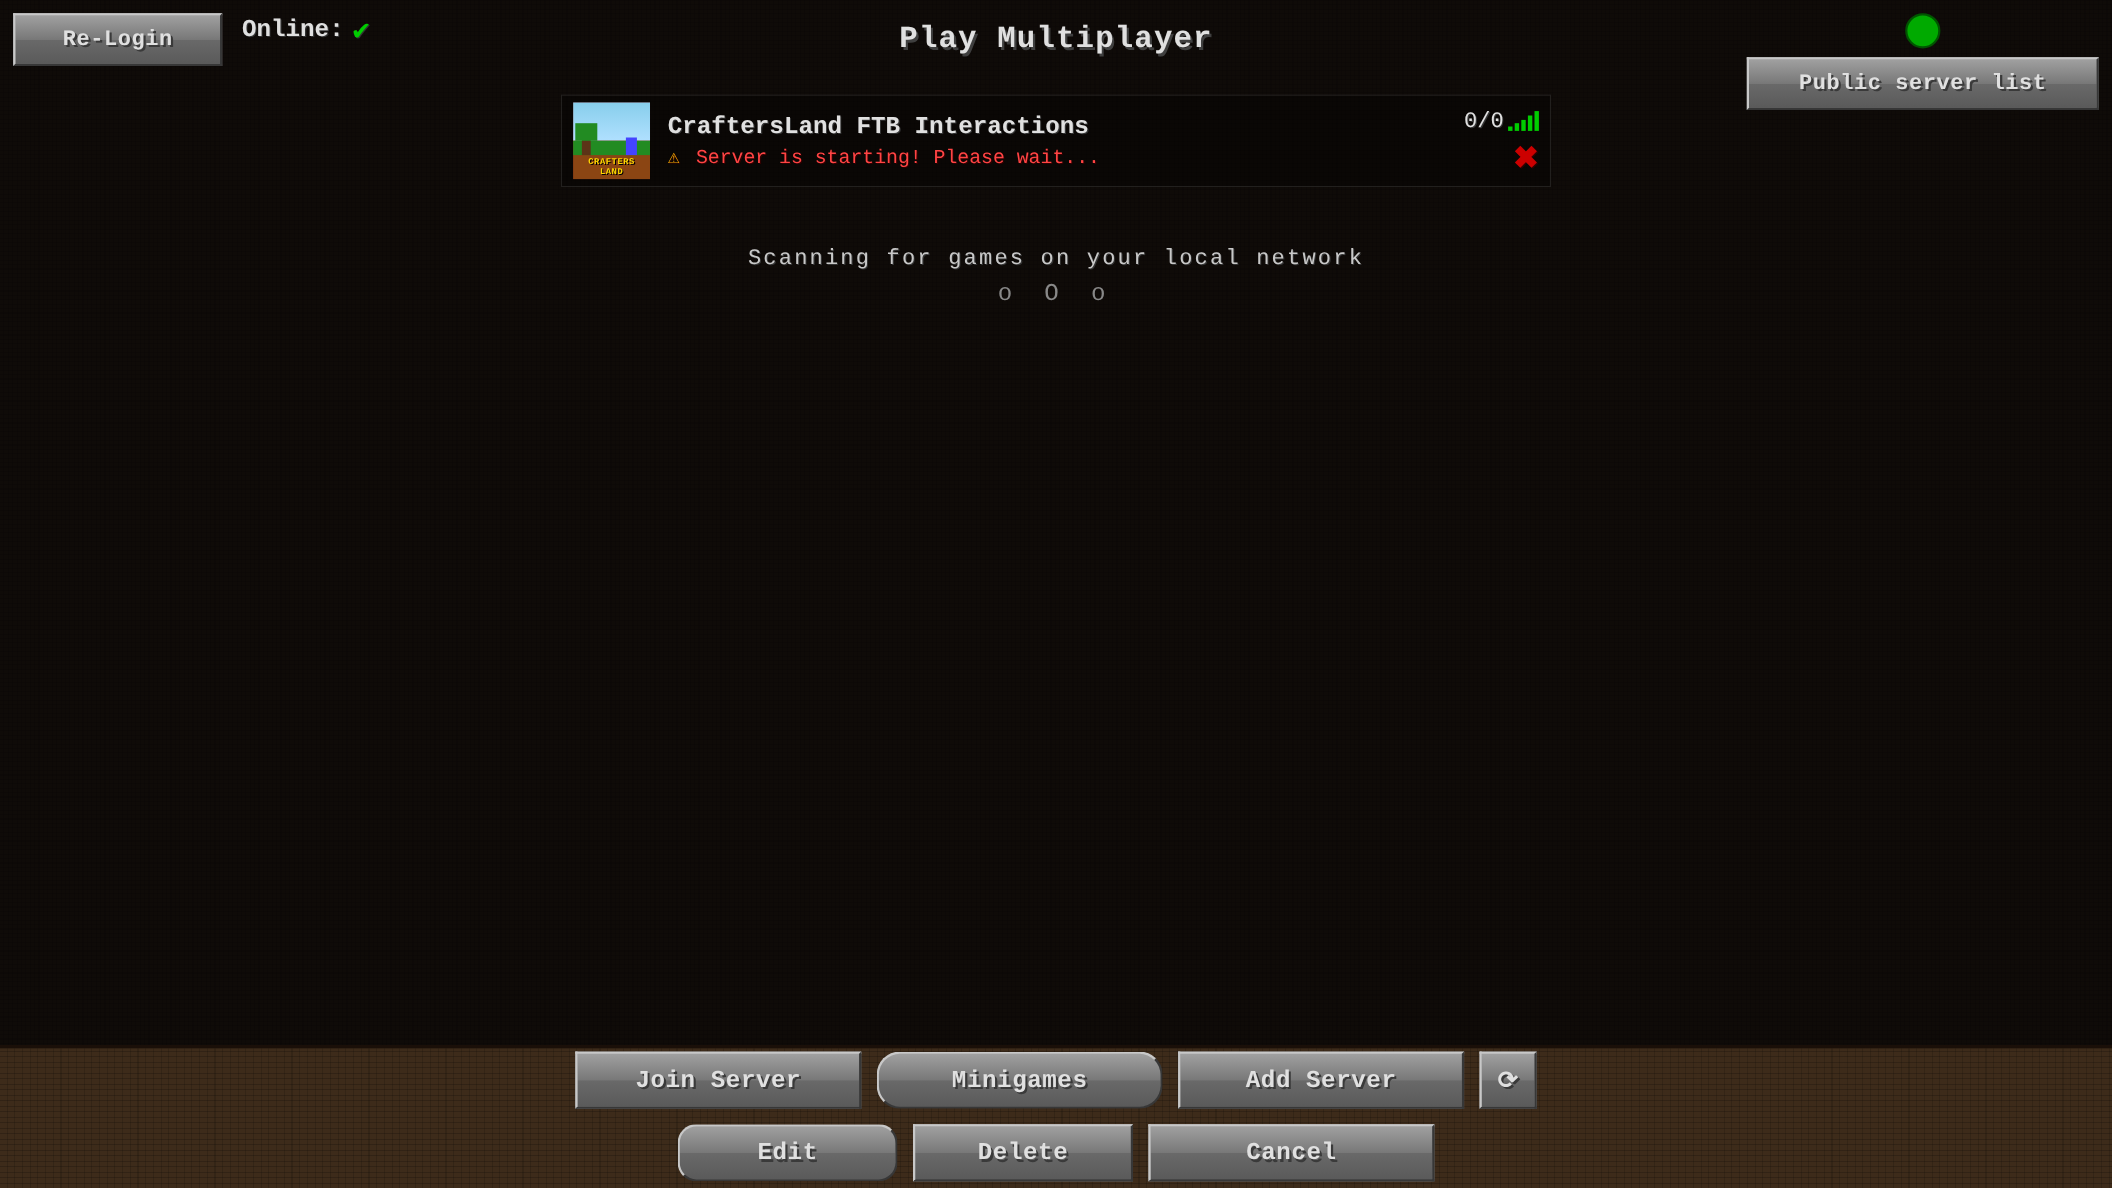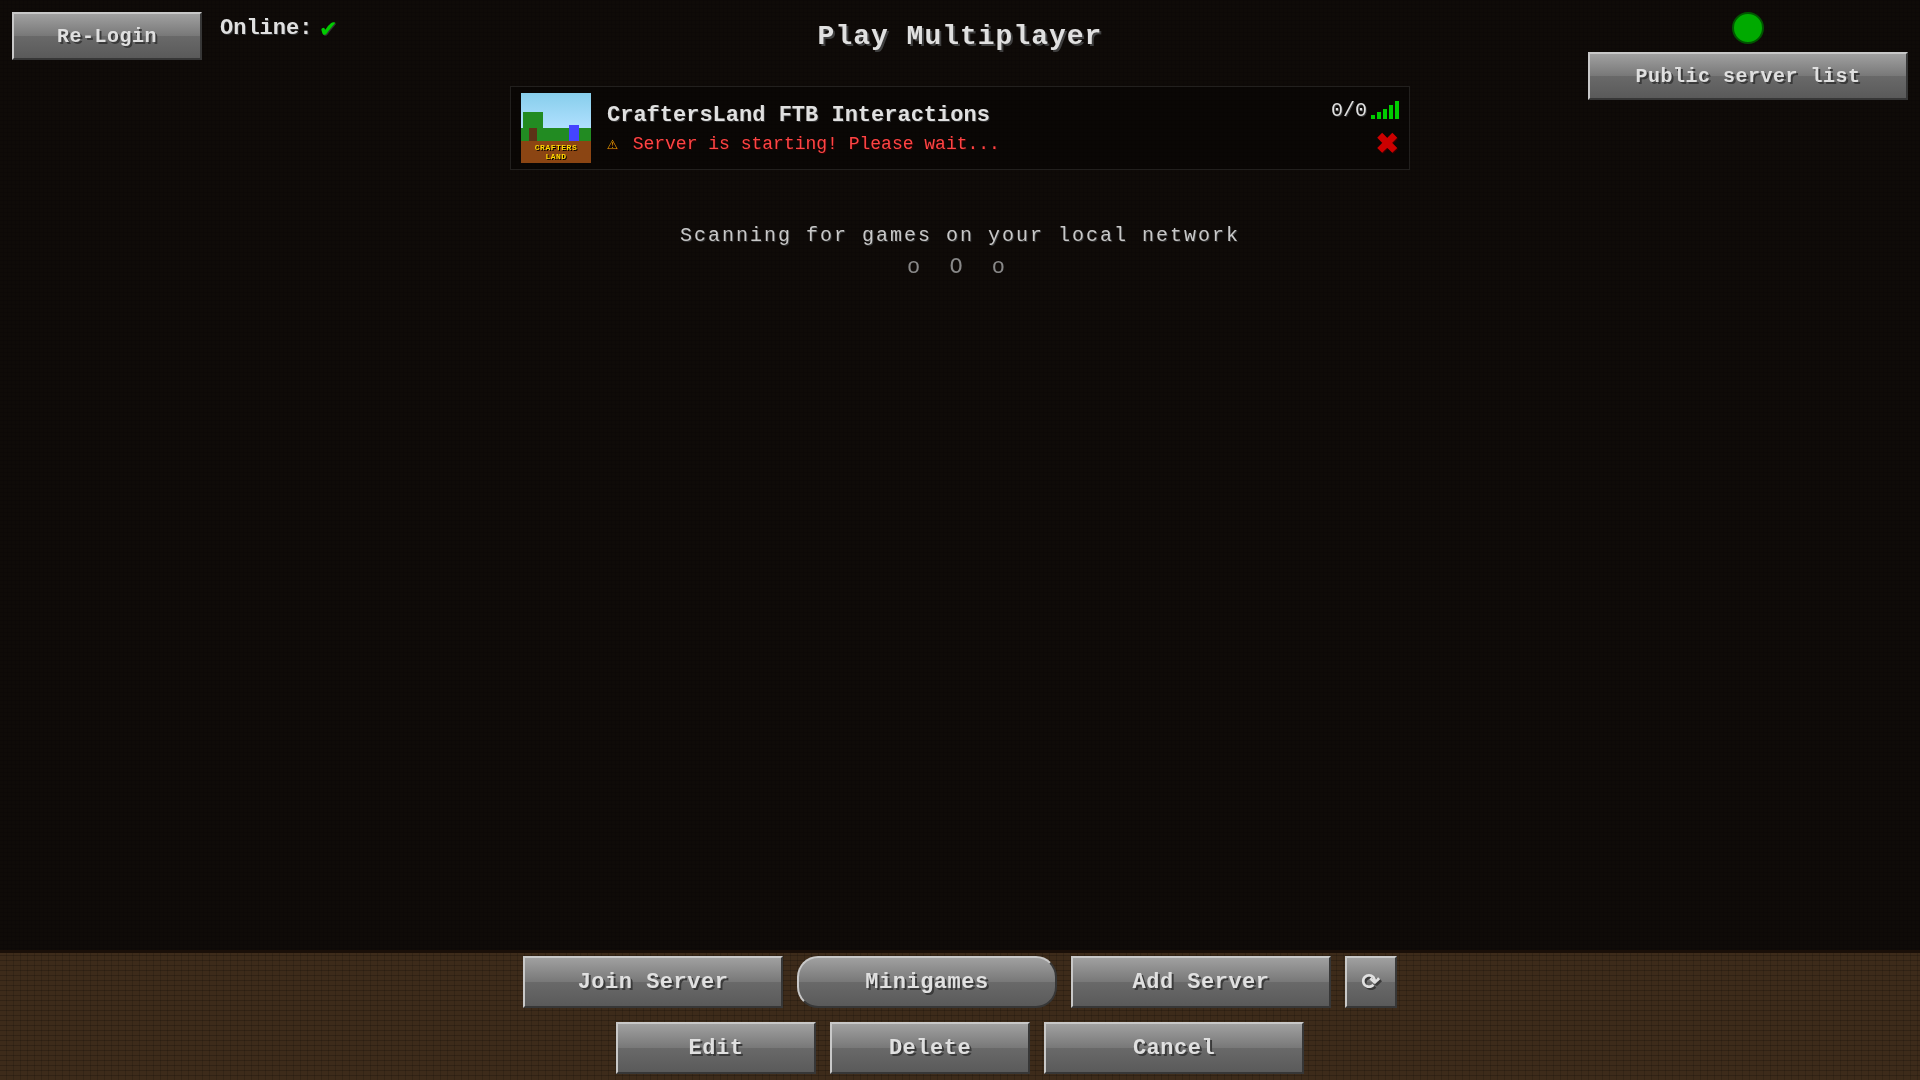--- a/index.html
+++ b/index.html
@@ -354,21 +354,21 @@
     .button-row {
       display: flex;
       gap: 14px;
       align-items: center;
     }
 
     .btn-join { width: 260px; height: 52px; }
     .btn-minigames { width: 260px; height: 52px; border-radius: 21px; }
     .btn-add { width: 260px; height: 52px; }
     .btn-refresh { width: 52px; height: 52px; font-size: 24px; }
-    .btn-edit { width: 200px; height: 52px; }
+    .btn-edit { width: 200px; height: 52px; border-radius: 17px; }
     .btn-delete { width: 200px; height: 52px; }
     .btn-direct { width: 260px; height: 52px; background-image: linear-gradient(180deg, #a0a0a0 0%, #787878 50%, #696969 51%, #5a5a5a 100%); color: #ffffa0; }
     .btn-cancel { width: 260px; height: 52px; }
   </style>
 </head>
 <body>
 
 <div class="bg"></div>
 <div class="main-area"></div>
 <div class="bottom-panel"></div>

